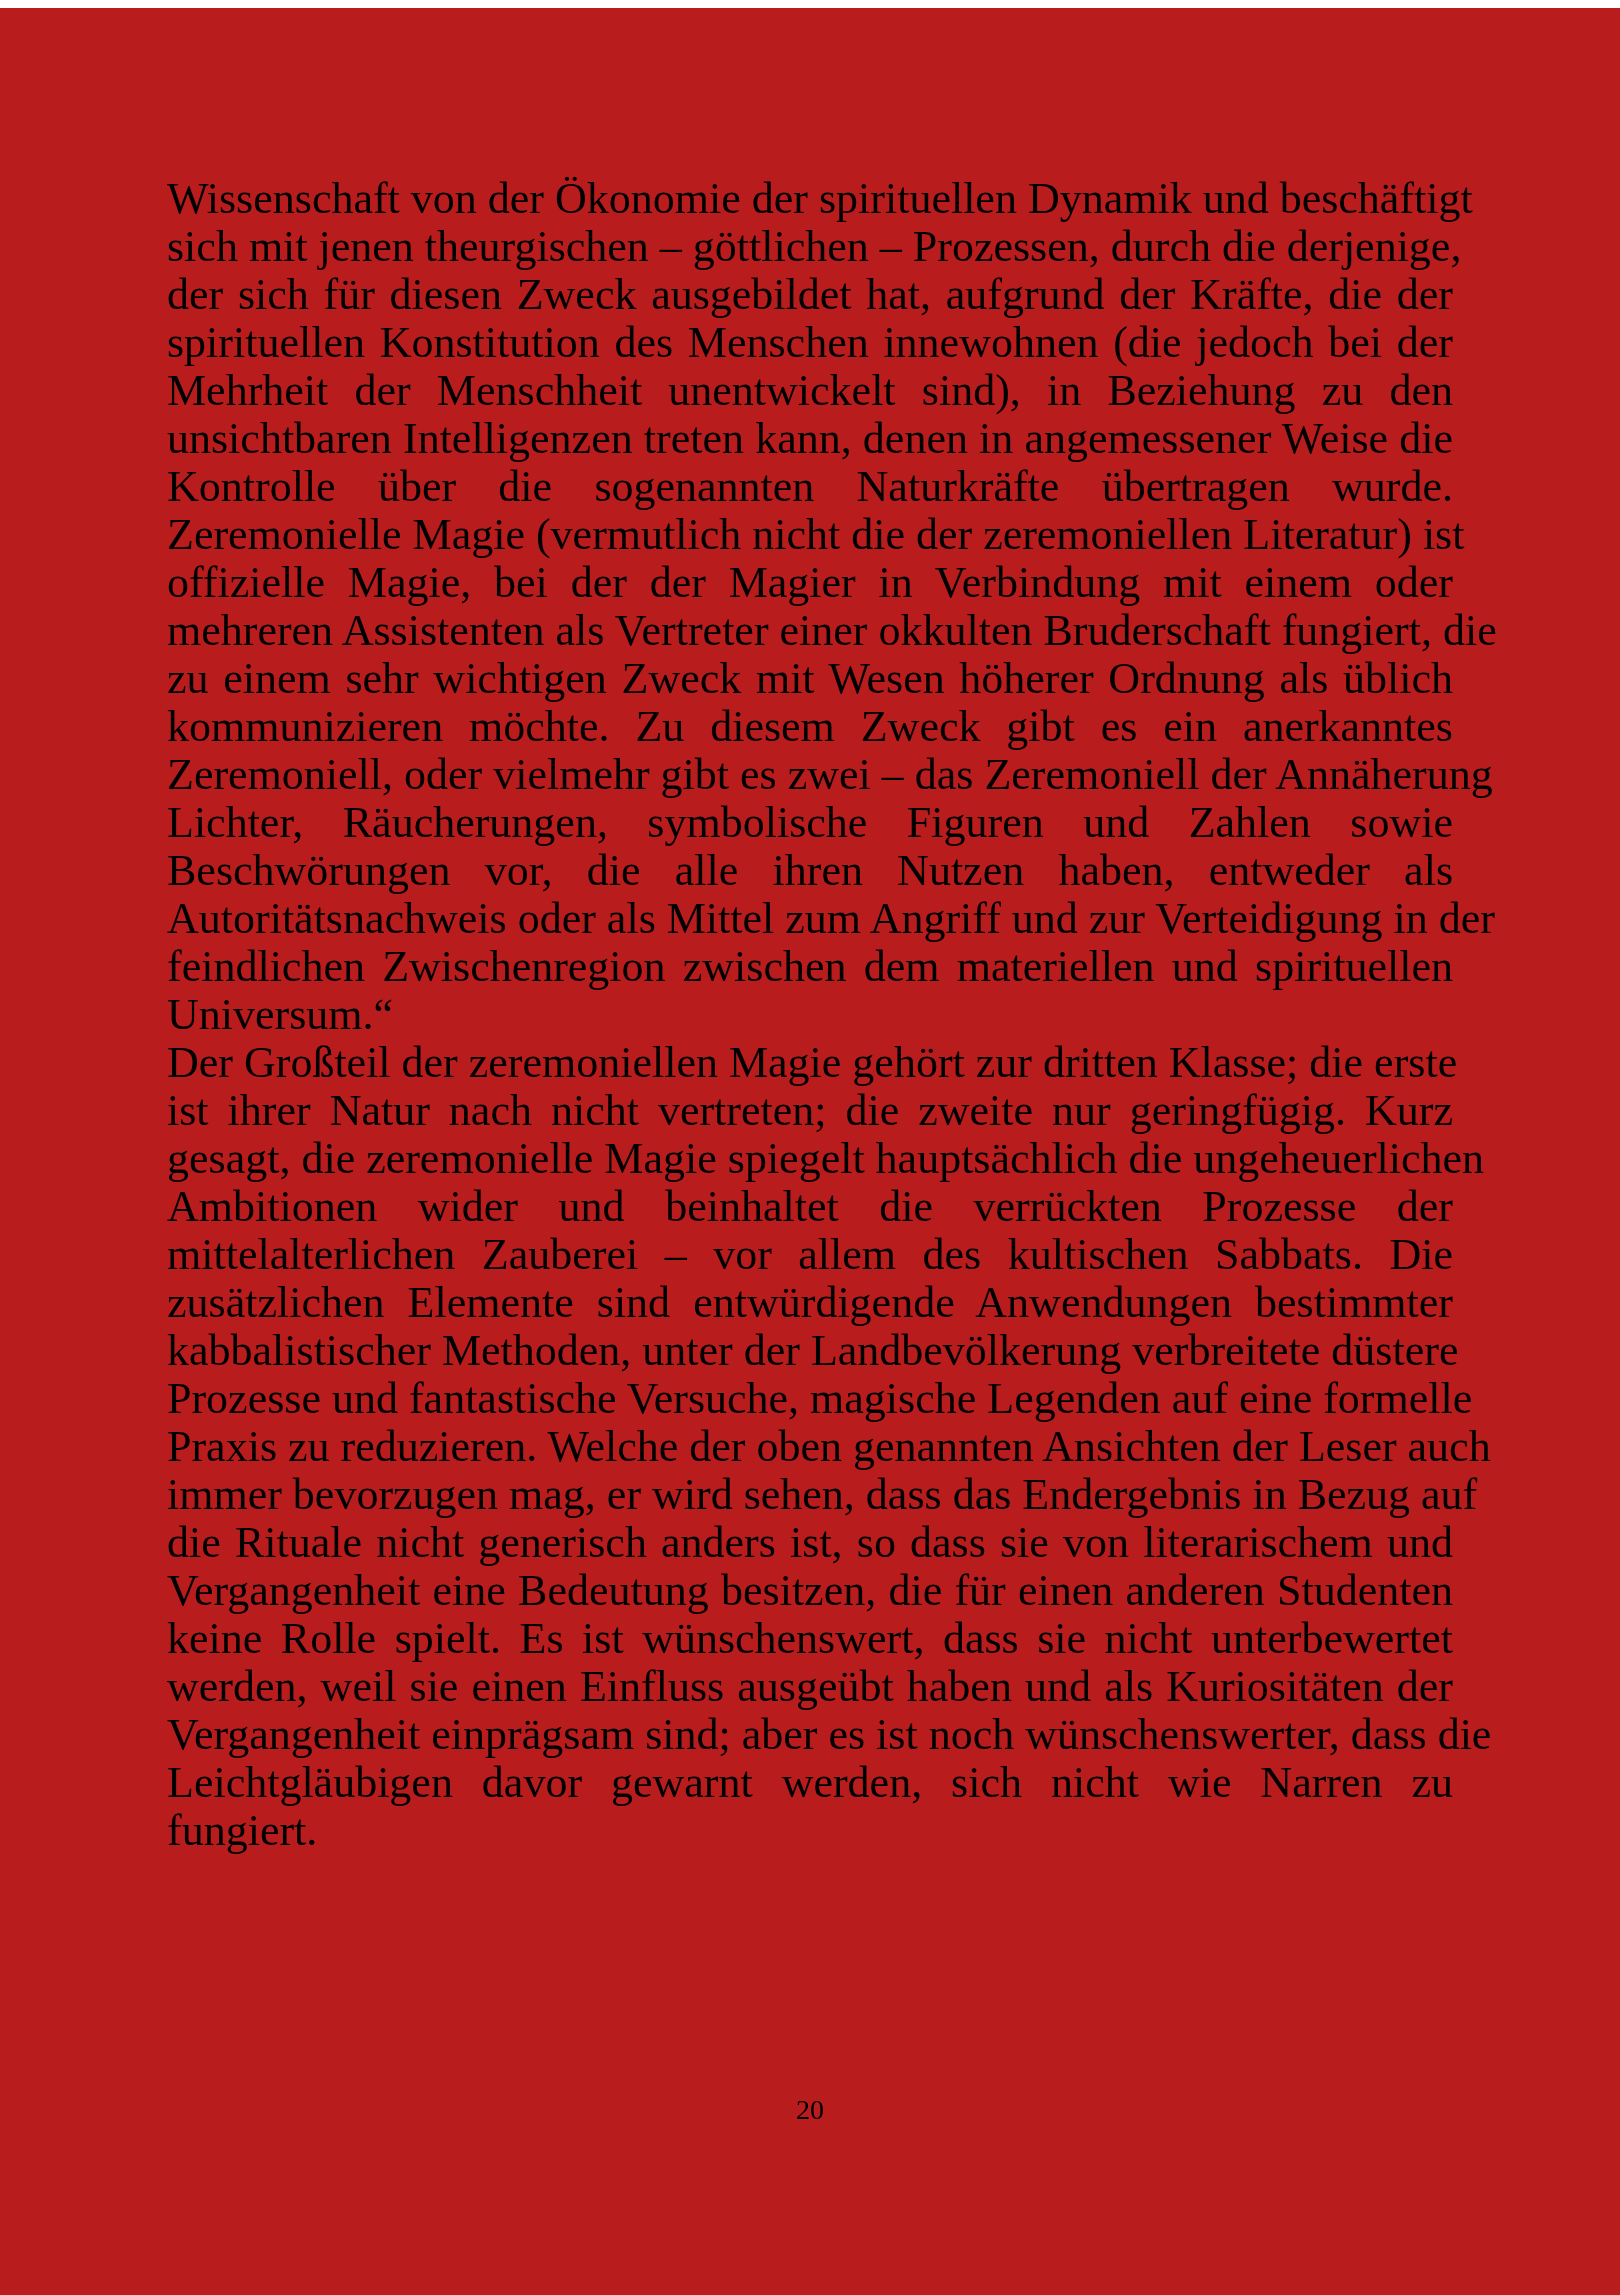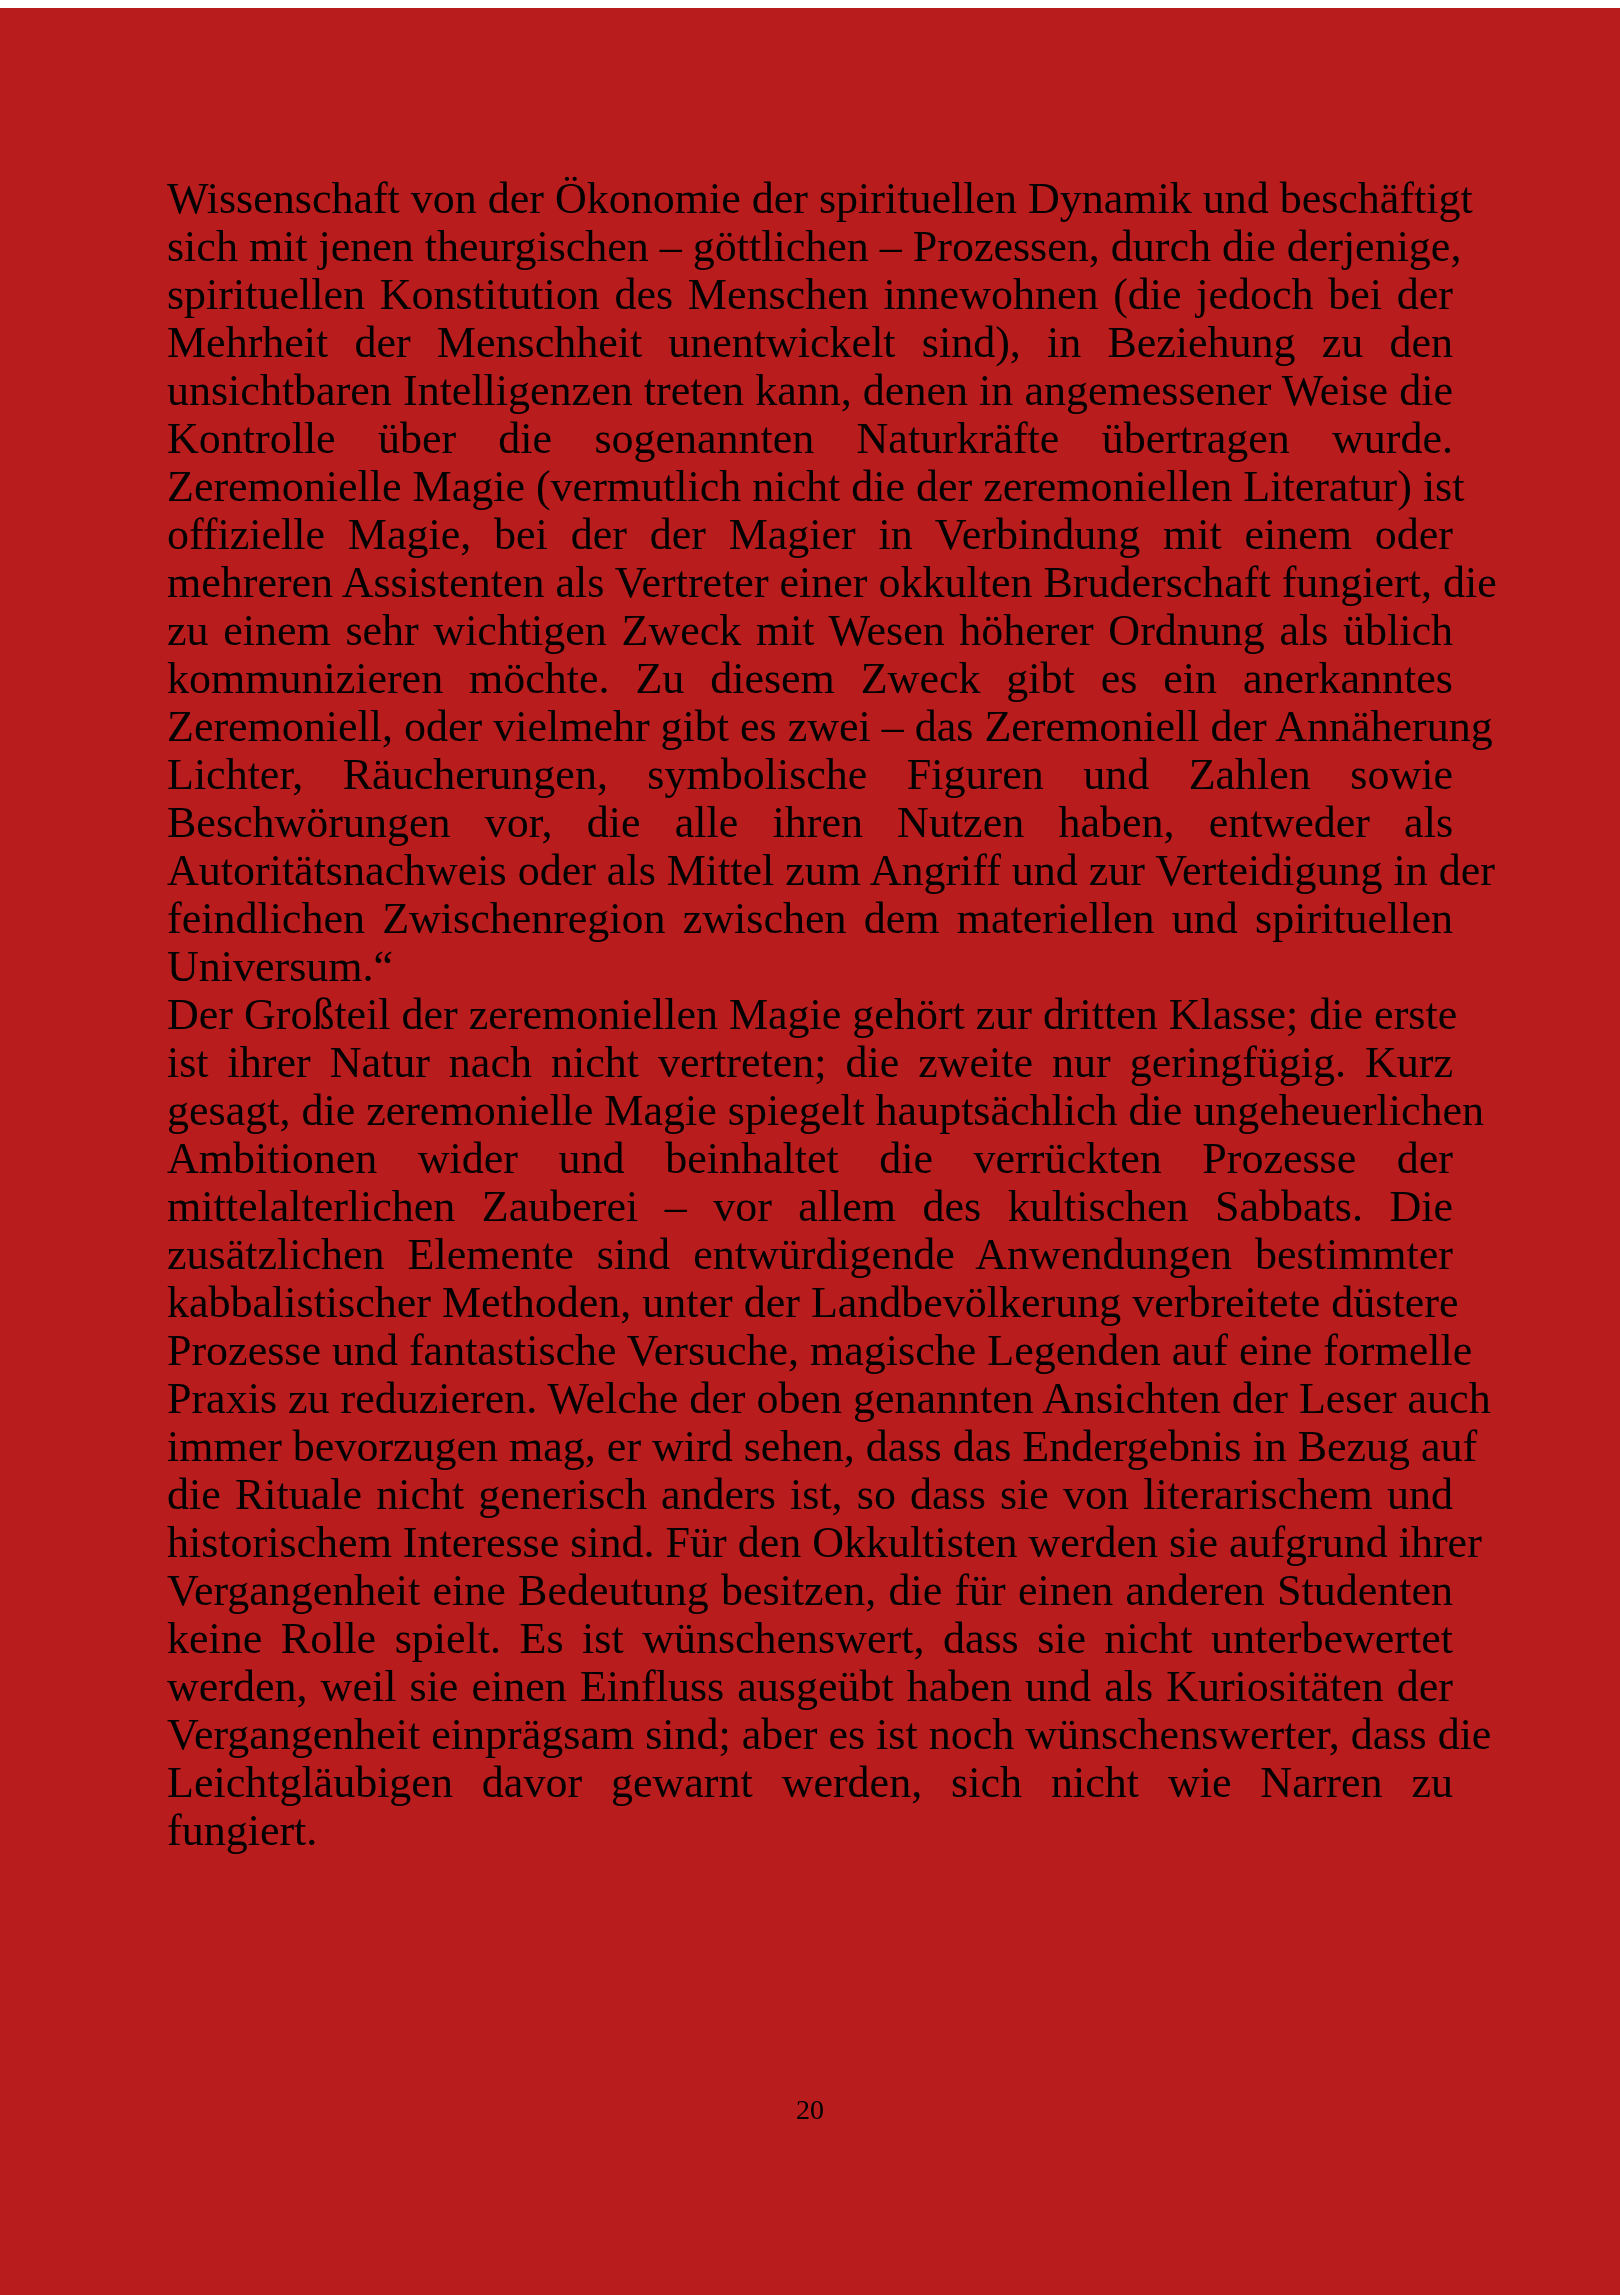--- a/index.html
+++ b/index.html
@@ -19,20 +19,21 @@
   }
 </style>
 </head>
 <body>
 
 <div class="page">
   <div class="text-block">
     <div>
       <span class="line">Wissenschaft von der Ökonomie der spirituellen Dynamik und beschäftigt</span>
       <span class="line">sich mit jenen theurgischen – göttlichen – Prozessen, durch die derjenige,</span>
+      <span class="line">der sich für diesen Zweck ausgebildet hat, aufgrund der Kräfte, die der</span>
       <span class="line">spirituellen Konstitution des Menschen innewohnen (die jedoch bei der</span>
       <span class="line">Mehrheit der Menschheit unentwickelt sind), in Beziehung zu den</span>
       <span class="line">unsichtbaren Intelligenzen treten kann, denen in angemessener Weise die</span>
       <span class="line">Kontrolle über die sogenannten Naturkräfte übertragen wurde.</span>
       <span class="line">Zeremonielle Magie (vermutlich nicht die der zeremoniellen Literatur) ist</span>
       <span class="line">offizielle Magie, bei der der Magier in Verbindung mit einem oder</span>
       <span class="line">mehreren Assistenten als Vertreter einer okkulten Bruderschaft fungiert, die</span>
       <span class="line">zu einem sehr wichtigen Zweck mit Wesen höherer Ordnung als üblich</span>
       <span class="line">kommunizieren möchte. Zu diesem Zweck gibt es ein anerkanntes</span>
       <span class="line">Zeremoniell, oder vielmehr gibt es zwei – das Zeremoniell der Annäherung</span>
@@ -47,21 +48,20 @@
       <span class="line">ist ihrer Natur nach nicht vertreten; die zweite nur geringfügig. Kurz</span>
       <span class="line">gesagt, die zeremonielle Magie spiegelt hauptsächlich die ungeheuerlichen</span>
       <span class="line">Ambitionen wider und beinhaltet die verrückten Prozesse der</span>
       <span class="line">mittelalterlichen Zauberei – vor allem des kultischen Sabbats. Die</span>
       <span class="line">zusätzlichen Elemente sind entwürdigende Anwendungen bestimmter</span>
       <span class="line">kabbalistischer Methoden, unter der Landbevölkerung verbreitete düstere</span>
       <span class="line">Prozesse und fantastische Versuche, magische Legenden auf eine formelle</span>
       <span class="line">Praxis zu reduzieren. Welche der oben genannten Ansichten der Leser auch</span>
       <span class="line">immer bevorzugen mag, er wird sehen, dass das Endergebnis in Bezug auf</span>
       <span class="line">die Rituale nicht generisch anders ist, so dass sie von literarischem und</span>
-      <span class="line">historischem Interesse sind. Für den Okkultisten werden sie aufgrund ihrer</span>
       <span class="line">Vergangenheit eine Bedeutung besitzen, die für einen anderen Studenten</span>
       <span class="line">keine Rolle spielt. Es ist wünschenswert, dass sie nicht unterbewertet</span>
       <span class="line">werden, weil sie einen Einfluss ausgeübt haben und als Kuriositäten der</span>
       <span class="line">Vergangenheit einprägsam sind; aber es ist noch wünschenswerter, dass die</span>
       <span class="line">Leichtgläubigen davor gewarnt werden, sich nicht wie Narren zu</span>
       <span class="line last">fungiert.</span>
     </div>
   </div>
   <div class="page-number">20</div>
 </div>

